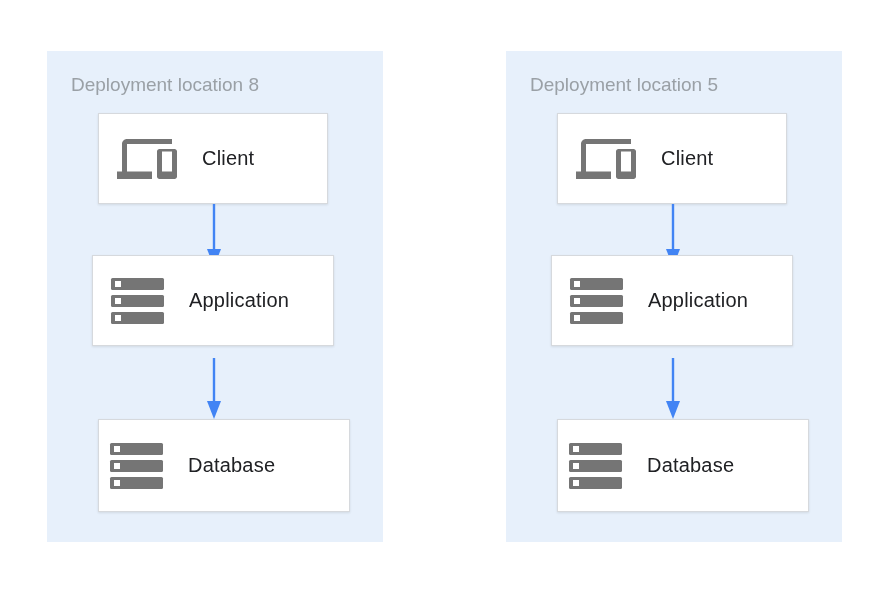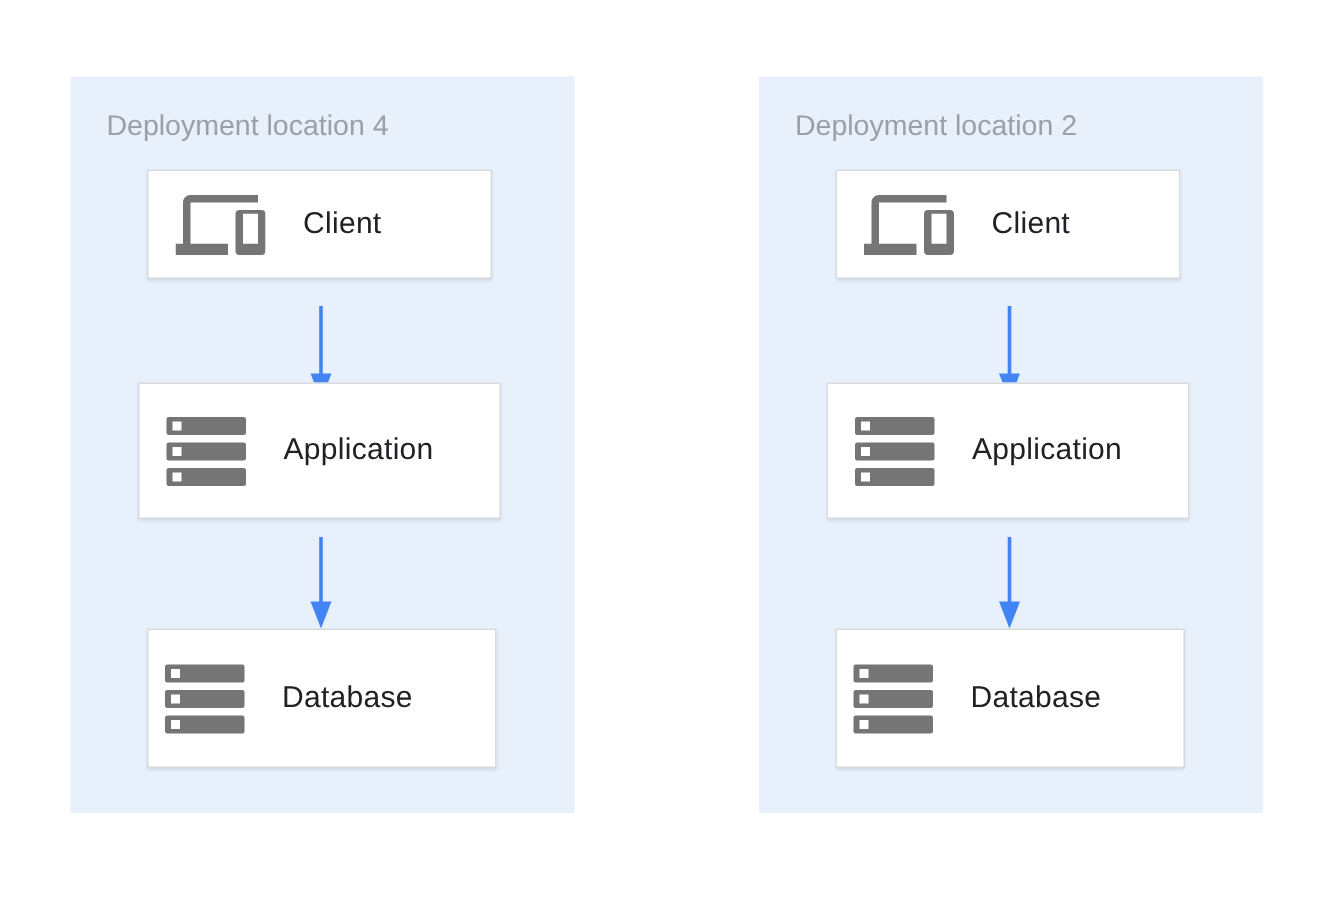--- a/index.html
+++ b/index.html
@@ -33,23 +33,23 @@
     white-space:nowrap;
   }
   .node{
     position:absolute;
     background:var(--box-bg);
     border:1px solid var(--box-border);
     box-shadow:0 1px 2px rgba(60,64,67,0.12);
     display:flex;align-items:center;
     padding-left:18px;gap:25px;
   }
-  .node-client{left:51px;top:62px;width:230px;height:73px;align-items:center;}
+  .node-client{left:51px;top:62px;width:230px;height:91px;align-items:center;}
   .node-application{left:45px;top:204px;width:242px;height:91px;}
-  .node-database{left:51px;top:368px;width:233px;height:93px;padding-left:11px;}
+  .node-database{left:51px;top:368px;width:252px;height:93px;padding-left:11px;}
   .node-label{
     font-size:20px;color:var(--label-text);
     letter-spacing:.2px;white-space:nowrap;
   }
   .icon{display:inline-flex;align-items:center;justify-content:center;flex:none;}
   .devices-icon{color:var(--icon-gray);width:60px;height:40px;}
   .devices-icon svg{display:block;width:100%;height:100%;}
   
   .storage-icon{display:flex;flex-direction:column;gap:5px;width:53px;}
   .storage-icon .bar{
@@ -67,21 +67,21 @@
   .arrow svg{display:block;}
   .arrow-1{top:153px;height:63px;}
   .arrow-2{top:307px;height:61px;}
 </style>
 </head>
 <body>
 
 <div>
 
   <section class="panel panel-1">
-    <div class="panel-title">Deployment location 4</div>
+    <div class="panel-title">Deployment location 8</div>
 
     <div class="node node-client">
       <span class="icon devices-icon">
         <svg viewBox="0 4 24 16" preserveAspectRatio="xMidYMid meet" aria-hidden="true">
           <path fill="currentColor" d="M4 6h18V4H4c-1.1 0-2 .9-2 2v11H0v3h14v-3H4V6zm19 2h-6c-.55 0-1 .45-1 1v10c0 .55.45 1 1 1h6c.55 0 1-.45 1-1V9c0-.55-.45-1-1-1zm-1 9h-4v-8h4v8z"></path>
         </svg>
       </span>
       <span class="node-label">Client</span>
     </div>
 
@@ -112,21 +112,21 @@
       <span class="icon storage-icon">
         <span class="bar"></span>
           <span class="bar"></span>
           <span class="bar"></span>
       </span>
       <span class="node-label">Database</span>
     </div>
   </section>
 
   <section class="panel panel-2">
-    <div class="panel-title">Deployment location 2</div>
+    <div class="panel-title">Deployment location 5</div>
 
     <div class="node node-client">
       <span class="icon devices-icon">
         <svg viewBox="0 4 24 16" preserveAspectRatio="xMidYMid meet" aria-hidden="true">
           <path fill="currentColor" d="M4 6h18V4H4c-1.1 0-2 .9-2 2v11H0v3h14v-3H4V6zm19 2h-6c-.55 0-1 .45-1 1v10c0 .55.45 1 1 1h6c.55 0 1-.45 1-1V9c0-.55-.45-1-1-1zm-1 9h-4v-8h4v8z"></path>
         </svg>
       </span>
       <span class="node-label">Client</span>
     </div>
 

